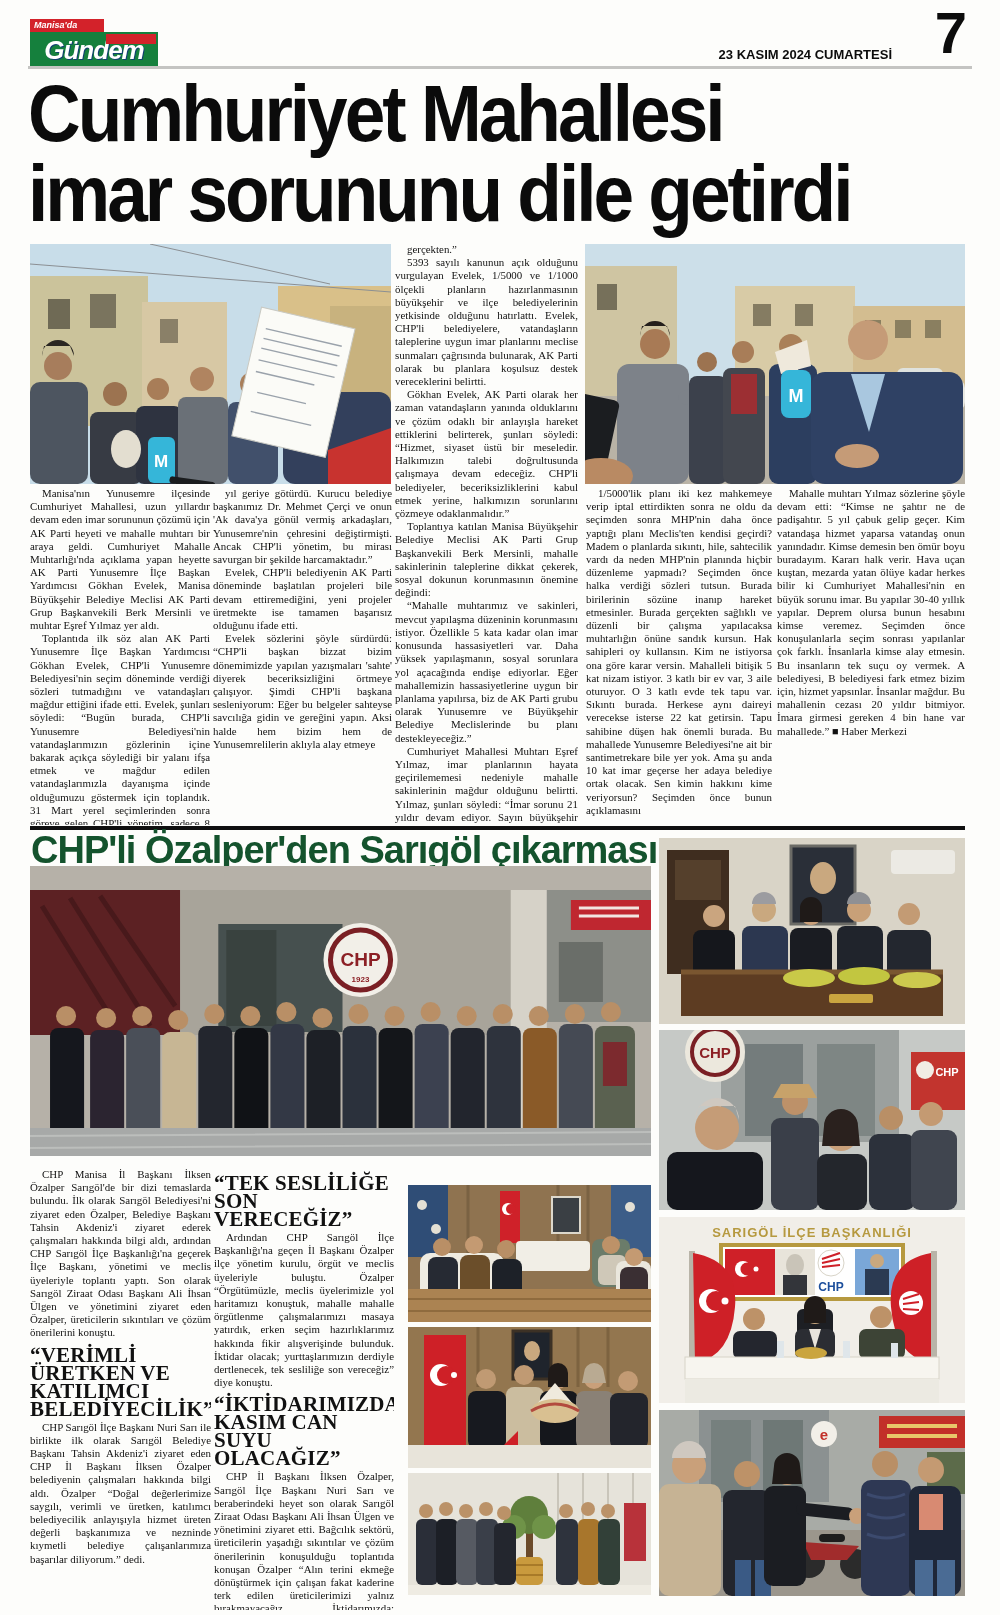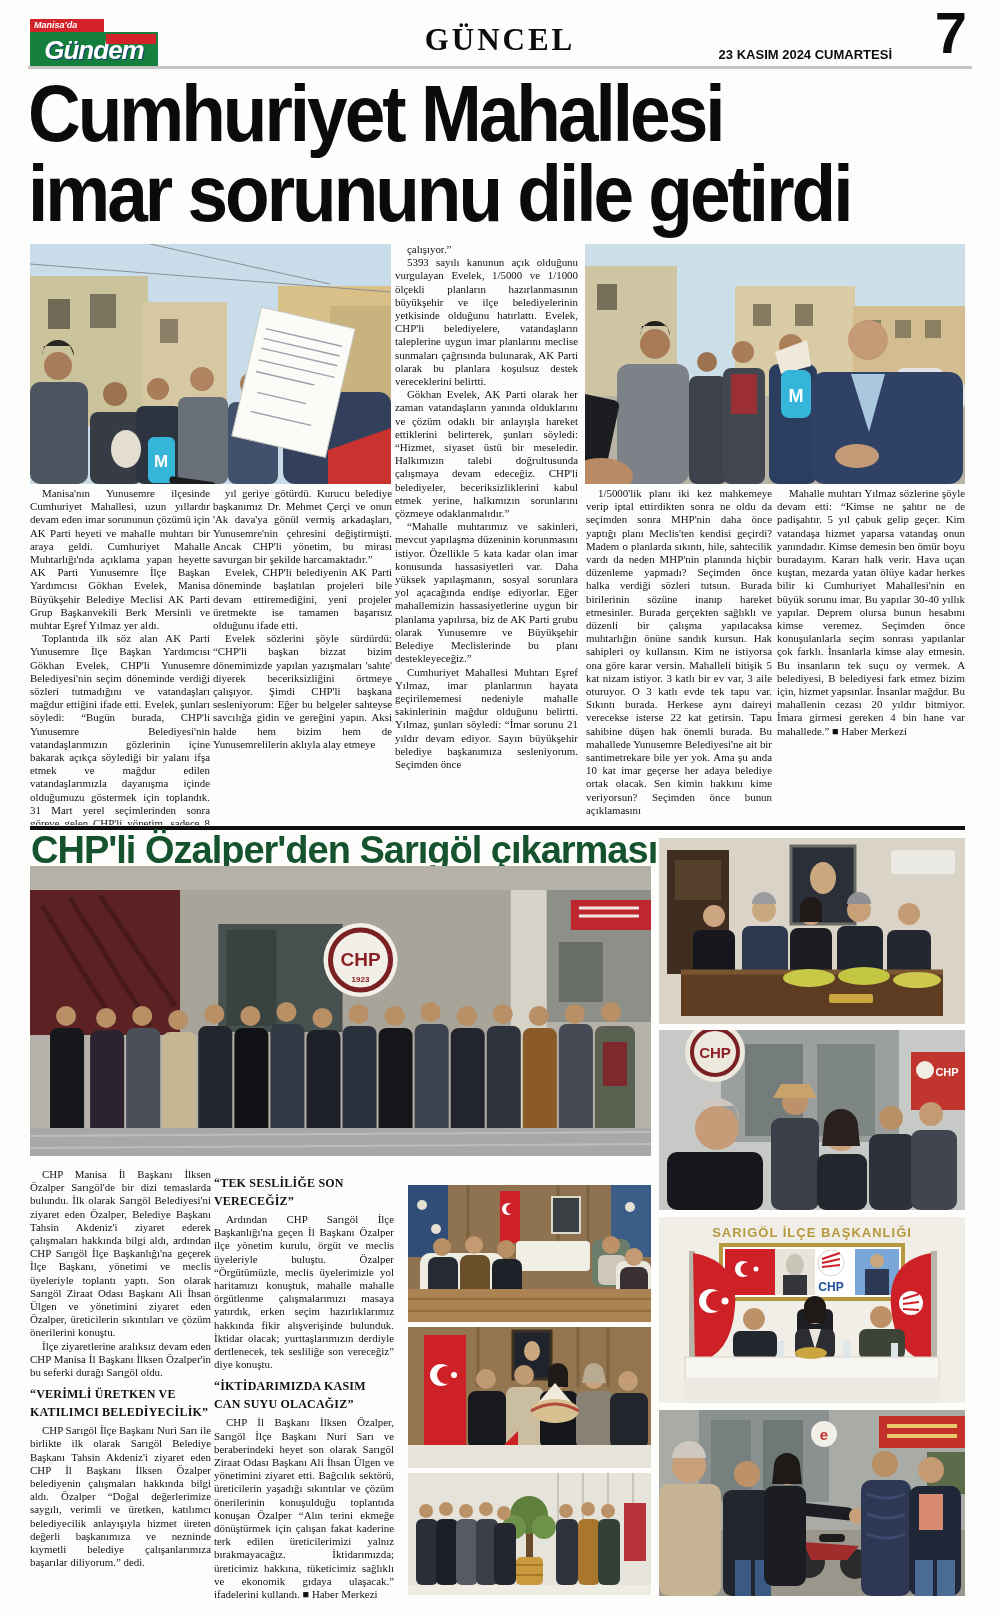--- a/index.html
+++ b/index.html
@@ -24,36 +24,35 @@
     font-family:"Liberation Sans",sans-serif;font-weight:800;color:#0b0b0b;
     letter-spacing:-3px;transform:scaleY(1.08);transform-origin:top left;}
   .headline1 span{display:block;font-size:73px;line-height:74px;white-space:nowrap;}
   .rule-black{position:absolute;left:30px;width:935px;height:4px;background:#101010;}
   .headline2{position:absolute;left:31px;top:830px;width:625px;margin:0;
     font-family:"Liberation Sans",sans-serif;font-weight:800;font-size:38px;line-height:40px;
     letter-spacing:-1px;color:#14532d;white-space:nowrap;}
   
   .bodycol{position:absolute;font-size:10.9px;line-height:13.2px;text-align:justify;overflow:hidden;}
   .bodycol p{margin:0;text-indent:12px;}
-  .bodycol h3{font-size:12px;line-height:18px;margin:6px 0 3px;font-weight:700;letter-spacing:.2px;text-align:left;}
+  .bodycol h3{font-size:21px;line-height:18px;margin:6px 0 3px;font-weight:700;letter-spacing:.2px;text-align:left;}
   
   .photo{position:absolute;overflow:hidden;background:#cfd3d0;}
   .photo svg{display:block;width:100%;height:100%;}
 </style>
 </head>
 <body>
 
 <div class="page">
 
   <div class="logo">
     <div class="logo-region">Manisa'da</div>
     <div class="logo-name">Gündem</div>
     <div class="logo-tag"></div>
   </div>
-  <div class="section-title">GÜNCEL</div>
   <div class="dateline">23 KASIM 2024 CUMARTESİ</div>
   <div class="page-number">7</div>
   <div class="header-rule"></div>
 
   <h1 class="headline1">
     <span>Cumhuriyet Mahallesi</span>
     <span>imar sorununu dile getirdi</span>
   </h1>
 
   <div class="photo" style="left:30px;top:244px;width:361px;height:240px;">
@@ -156,23 +155,24 @@
   <div class="bodycol" style="left:30px;top:487px;width:180px;height:338px;">
       <p>Manisa'nın Yunusemre ilçesinde Cumhuriyet Mahallesi, uzun yıllardır devam eden imar sorununun çözümü için AK Parti heyeti ve mahalle muhtarı bir araya geldi. Cumhuriyet Mahalle Muhtarlığı'nda açıklama yapan heyette AK Parti Yunusemre İlçe Başkan Yardımcısı Gökhan Evelek, Manisa Büyükşehir Belediye Meclisi AK Parti Grup Başkanvekili Berk Mersinli ve muhtar Eşref Yılmaz yer aldı.</p>
       <p>Toplantıda ilk söz alan AK Parti Yunusemre İlçe Başkan Yardımcısı Gökhan Evelek, CHP'li Yunusemre Belediyesi'nin seçim döneminde verdiği sözleri tutmadığını ve vatandaşları mağdur ettiğini ifade etti. Evelek, şunları söyledi: “Bugün burada, CHP'li Yunusemre Belediyesi'nin vatandaşlarımızın gözlerinin içine bakarak açıkça söylediği bir yalanı ifşa etmek ve mağdur edilen vatandaşlarımızla dayanışma içinde olduğumuzu göstermek için toplandık. 31 Mart yerel seçimlerinden sonra göreve gelen CHP'li yönetim, sadece 8 ay içinde Yunusemre'yi 20</p>
     </div>
   <div class="bodycol" style="left:213px;top:487px;width:179px;height:338px;">
       <p>yıl geriye götürdü. Kurucu belediye başkanımız Dr. Mehmet Çerçi ve onun 'Ak dava'ya gönül vermiş arkadaşları, Yunusemre'nin çehresini değiştirmişti. Ancak CHP'li yönetim, bu mirası savurgan bir şekilde harcamaktadır.”</p>
       <p>Evelek, CHP'li belediyenin AK Parti döneminde başlatılan projeleri bile devam ettiremediğini, yeni projeler üretmekte ise tamamen başarısız olduğunu ifade etti.</p>
       <p>Evelek sözlerini şöyle sürdürdü: “CHP'li başkan bizzat bizim dönemimizde yapılan yazışmaları 'sahte' diyerek beceriksizliğini örtmeye çalışıyor. Şimdi CHP'li başkana sesleniyorum: Eğer bu belgeler sahteyse savcılığa gidin ve gereğini yapın. Aksi halde hem bizim hem de Yunusemrelilerin aklıyla alay etmeye</p>
     </div>
   <div class="bodycol" style="left:395px;top:243px;width:183px;height:582px;">
-      <p>çalışıyor.”</p>
+      <p>gerçekten.”</p>
       <p>5393 sayılı kanunun açık olduğunu vurgulayan Evelek, 1/5000 ve 1/1000 ölçekli planların hazırlanmasının büyükşehir ve ilçe belediyelerinin yetkisinde olduğunu hatırlattı. Evelek, CHP'li belediyelere, vatandaşların taleplerine uygun imar planlarını meclise sunmaları çağrısında bulunarak, AK Parti olarak bu planlara koşulsuz destek vereceklerini belirtti.</p>
       <p>Gökhan Evelek, AK Parti olarak her zaman vatandaşların yanında olduklarını ve çözüm odaklı bir anlayışla hareket ettiklerini belirterek, şunları söyledi: “Hizmet, siyaset üstü bir meseledir. Halkımızın talebi doğrultusunda çalışmaya devam edeceğiz. CHP'li belediyeler, beceriksizliklerini kabul etmek yerine, halkımızın sorunlarını çözmeye odaklanmalıdır.”</p>
+      <p>Toplantıya katılan Manisa Büyükşehir Belediye Meclisi AK Parti Grup Başkanvekili Berk Mersinli, mahalle sakinlerinin taleplerine dikkat çekerek, sosyal dokunun korunmasının önemine değindi:</p>
       <p>“Mahalle muhtarımız ve sakinleri, mevcut yapılaşma düzeninin korunmasını istiyor. Özellikle 5 kata kadar olan imar konusunda hassasiyetleri var. Daha yüksek yapılaşmanın, sosyal sorunlara yol açacağında endişe ediyorlar. Eğer mahallemizin hassasiyetlerine uygun bir planlama yapılırsa, biz de AK Parti grubu olarak Yunusemre ve Büyükşehir Belediye Meclislerinde bu planı destekleyeceğiz.”</p>
       <p>Cumhuriyet Mahallesi Muhtarı Eşref Yılmaz, imar planlarının hayata geçirilememesi nedeniyle mahalle sakinlerinin mağdur olduğunu belirtti. Yılmaz, şunları söyledi: “İmar sorunu 21 yıldır devam ediyor. Sayın büyükşehir belediye başkanımıza sesleniyorum. Seçimden önce</p>
     </div>
   <div class="bodycol" style="left:586px;top:487px;width:186px;height:338px;">
       <p>1/5000'lik planı iki kez mahkemeye verip iptal ettirdikten sonra ne oldu da seçimden sonra MHP'nin daha önce yaptığı planı Meclis'ten kendisi geçirdi? Madem o planlarda sıkıntı, hile, sahtecilik vardı da neden MHP'nin planında hiçbir düzenleme yapmadı? Seçimden önce halka verdiği sözleri tutsun. Burada birilerinin sözüne inanıp hareket etmesinler. Burada gerçekten sağlıklı ve düzenli bir çalışma yapılacaksa muhtarlığın önüne sandık kursun. Hak sahipleri oy kullansın. Kim ne istiyorsa ona göre karar versin. Mahalleli bitişik 5 kat nizam istiyor. 3 katlı bir ev var, 3 aile oturuyor. O 3 katlı evde tek tapu var. Sıkıntı burada. Herkese aynı daireyi verecekse isterse 22 kat getirsin. Tapu sahibine düşen hak önemli burada. Bu mahallede Yunusemre Belediyesi'ne ait bir santimetrekare bile yer yok. Ama şu anda 10 kat imar geçerse her adaya belediye ortak olacak. Sen kimin hakkını kime veriyorsun? Seçimden önce bunun açıklamasını</p>
     </div>
   <div class="bodycol" style="left:777px;top:487px;width:188px;height:338px;">
       <p>Mahalle muhtarı Yılmaz sözlerine şöyle devam etti: “Kimse ne şahtır ne de padişahtır. 5 yıl çabuk gelip geçer. Kim vatandaşa hizmet yaparsa vatandaş onun yanındadır. Kimse demesin ben ömür boyu buradayım. Kararı halk verir. Hava uçan kuştan, mezarda yatan ölüye kadar herkes bilir ki Cumhuriyet Mahallesi'nin en büyük sorunu imar. Bu yapılar 30-40 yıllık yapılar. Deprem olursa bunun hesabını kimse veremez. Seçimden önce konuşulanlarla seçim sonrası yapılanlar çok farklı. İnsanlarla kimse alay etmesin. Bu insanların tek suçu oy vermek. A belediyesi, B belediyesi fark etmez bizim için, hizmet yapsınlar. İnsanlar mağdur. Bu mahallenin cezası 20 yıldır bitmiyor. İmara girmesi gereken 4 bin hane var mahallede.” ■ Haber Merkezi</p>
     </div>
 
@@ -305,21 +305,20 @@
         <circle cx="232" cy="88" r="12" fill="#b98f66"></circle>
           <rect x="210" y="104" width="46" height="76" rx="9" fill="#2c313b"></rect>
         <circle cx="272" cy="84" r="12" fill="#c49a72"></circle>
           <rect x="252" y="100" width="46" height="80" rx="9" fill="#40454f"></rect>
       </g>
     </svg>
   </div>
 
   <div class="bodycol" style="left:30px;top:1168px;width:181px;height:442px;">
       <p>CHP Manisa İl Başkanı İlksen Özalper Sarıgöl'de bir dizi temaslarda bulundu. İlk olarak Sarıgöl Belediyesi'ni ziyaret eden Özalper, Belediye Başkanı Tahsin Akdeniz'i ziyaret ederek çalışmaları hakkında bilgi aldı, ardından CHP Sarıgöl İlçe Başkanlığı'na geçerek İlçe Başkanı, yönetimi ve meclis üyeleriyle toplantı yaptı. Son olarak Sarıgöl Ziraat Odası Başkanı Ali İhsan Ülgen ve yönetimini ziyaret eden Özalper, üreticilerin sıkıntıları ve çözüm önerilerini konuştu.</p>
-      <p>İlçe ziyaretlerine aralıksız devam eden CHP Manisa İl Başkanı İlksen Özalper'in bu seferki durağı Sarıgöl oldu.</p>
       <h3>“VERİMLİ ÜRETKEN VE KATILIMCI BELEDİYECİLİK”</h3>
       <p>CHP Sarıgöl İlçe Başkanı Nuri Sarı ile birlikte ilk olarak Sarıgöl Belediye Başkanı Tahsin Akdeniz'i ziyaret eden CHP İl Başkanı İlksen Özalper belediyenin çalışmaları hakkında bilgi aldı. Özalper “Doğal değerlerimize saygılı, verimli ve üretken, katılımcı belediyecilik anlayışıyla hizmet üreten değerli başkanımıza ve nezninde kıymetli belediye çalışanlarımıza başarılar diliyorum.” dedi.</p>
     </div>
   <div class="bodycol" style="left:214px;top:1168px;width:180px;height:442px;">
       <h3>“TEK SESLİLİĞE SON VERECEĞİZ”</h3>
       <p>Ardından CHP Sarıgöl İlçe Başkanlığı'na geçen İl Başkanı Özalper ilçe yönetim kurulu, örgüt ve meclis üyeleriyle buluştu. Özalper “Örgütümüzle, meclis üyelerimizle yol haritamızı konuştuk, mahalle mahalle örgütlenme çalışmalarımızı masaya yatırdık, erken seçim hazırlıklarımız hakkında fikir alışverişinde bulunduk. İktidar olacak; yurttaşlarımızın derdiyle dertlenecek, tek sesliliğe son vereceğiz” diye konuştu.</p>
       <h3>“İKTİDARIMIZDA KASIM CAN SUYU OLACAĞIZ”</h3>
       <p>CHP İl Başkanı İlksen Özalper, Sarıgöl İlçe Başkanı Nuri Sarı ve beraberindeki heyet son olarak Sarıgöl Ziraat Odası Başkanı Ali İhsan Ülgen ve yönetimini ziyaret etti. Bağcılık sektörü, üreticilerin yaşadığı sıkıntılar ve çözüm önerilerinin konuşulduğu toplantıda konuşan Özalper “Alın terini ekmeğe dönüştürmek için çalışan fakat kaderine terk edilen üreticilerimizi yalnız bırakmayacağız. İktidarımızda; üreticimiz hakkına, tüketicimiz sağlıklı ve ekonomik gıdaya ulaşacak.” ifadelerini kullandı. ■ Haber Merkezi</p>
     </div>
 

